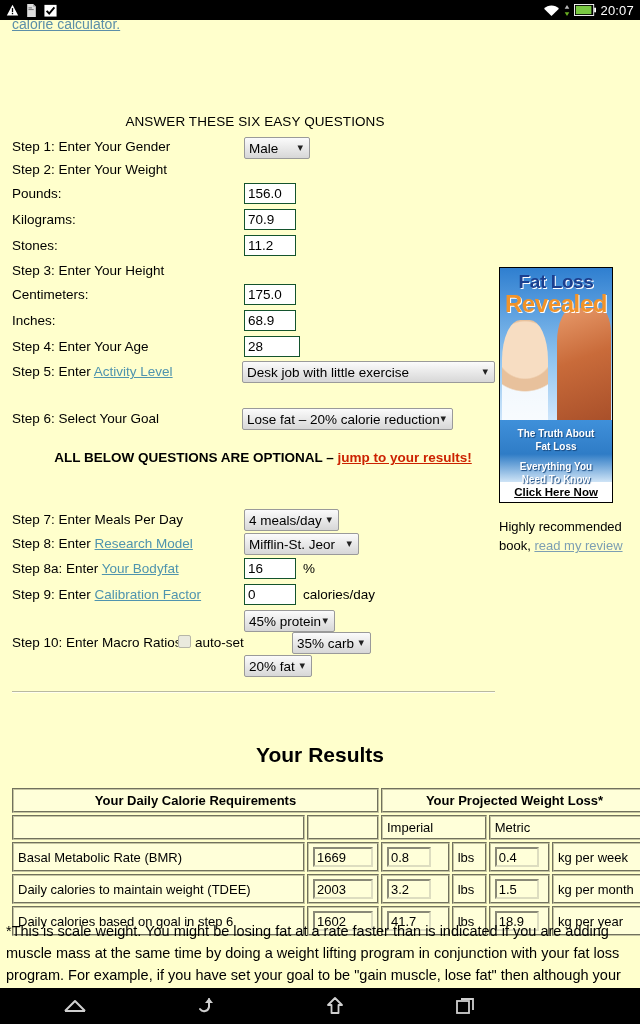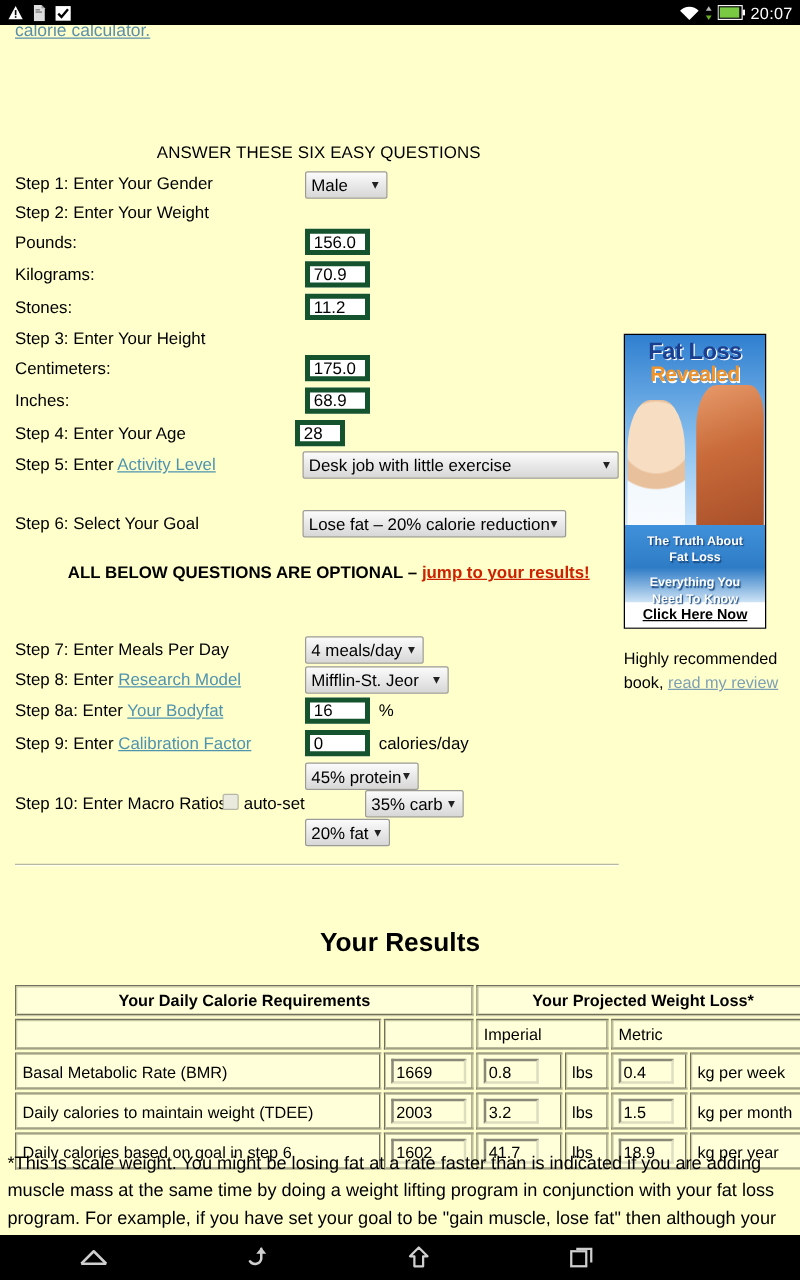--- a/index.html
+++ b/index.html
@@ -56,21 +56,21 @@
   .row.bold { font-weight: normal; }
   .lnk { color: #4f94ae; }
   .lnk-red { color: #cc2200; font-weight: bold; }
 
   .fld { position: absolute; }
 
   input.txt {
     font-family: "Liberation Sans", sans-serif;
     font-size: 13.5px;
     background: #fff;
-    border: 4px solid #14532d;
+    border: 1px solid #14532d;
     color: #000;
     padding: 1px 3px;
     height: 21px;
     border-radius: 0;
   }
 
   select.sel {
     font-family: "Liberation Sans", sans-serif;
     font-size: 13.5px;
     height: 22px;
@@ -128,21 +128,21 @@
     overflow: hidden;
   }
   #ad .ad-t1 {
     position: absolute; top: 3px; left: 0; width: 100%;
     font-size: 19px; font-weight: bold; color: #1b3f8f;
     text-shadow: 1px 1px 0 #fff;
     letter-spacing: -0.4px;
   }
   #ad .ad-t2 {
     position: absolute; top: 22px; left: 0; width: 100%;
-    font-size: 17px; font-weight: bold; color: #f0932a;
+    font-size: 24px; font-weight: bold; color: #f0932a;
     text-shadow: 1px 1px 0 #fff;
     letter-spacing: -0.4px;
   }
   #ad .ad-person-l {
     position: absolute; bottom: 0; left: 2px;
     width: 46px; height: 100px;
     background: radial-gradient(circle at 50% 30%, #f7ddc2 0 38%, #e8c19c 40% 55%, rgba(255,255,255,.85) 57% 100%);
     border-radius: 40% 40% 0 0;
   }
   #ad .ad-person-r {
@@ -288,21 +288,21 @@
 
   <div class="row bold" style="top:243px;">Step 3: Enter Your Height</div>
 
   <div class="row" style="top:267px;">Centimeters:</div>
   <input class="txt fld" style="left: 244px; top: 264px; width: 52px;" value="175.0">
 
   <div class="row" style="top:293px;">Inches:</div>
   <input class="txt fld" style="left: 244px; top: 290px; width: 52px;" value="68.9">
 
   <div class="row bold" style="top:319px;">Step 4: Enter Your Age</div>
-  <input class="txt fld" style="left: 236px; top: 316px; width: 40px;" value="28">
+  <input class="txt fld" style="left: 244px; top: 316px; width: 56px;" value="28">
 
   <div class="row bold" style="top:344px;"><span>Step 5: Enter </span><a class="lnk" href="#">Activity Level</a></div>
   <span class="selwrap" style="left:242px; top:341px;">
     <select class="sel" style="width:253px;">
       <option>Desk job with little exercise</option>
     </select>
   </span>
 
   <div class="row bold" style="top:391px;">Step 6: Select Your Goal</div>
   <span class="selwrap" style="left:242px; top:388px;">

